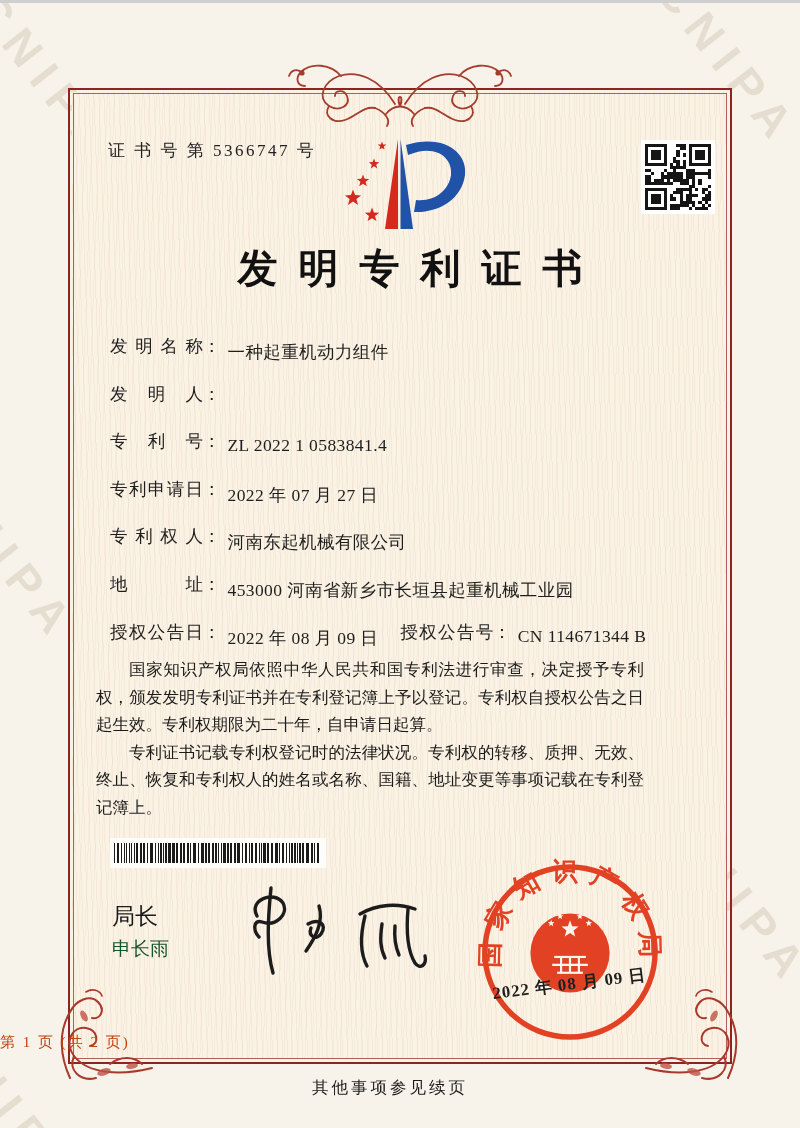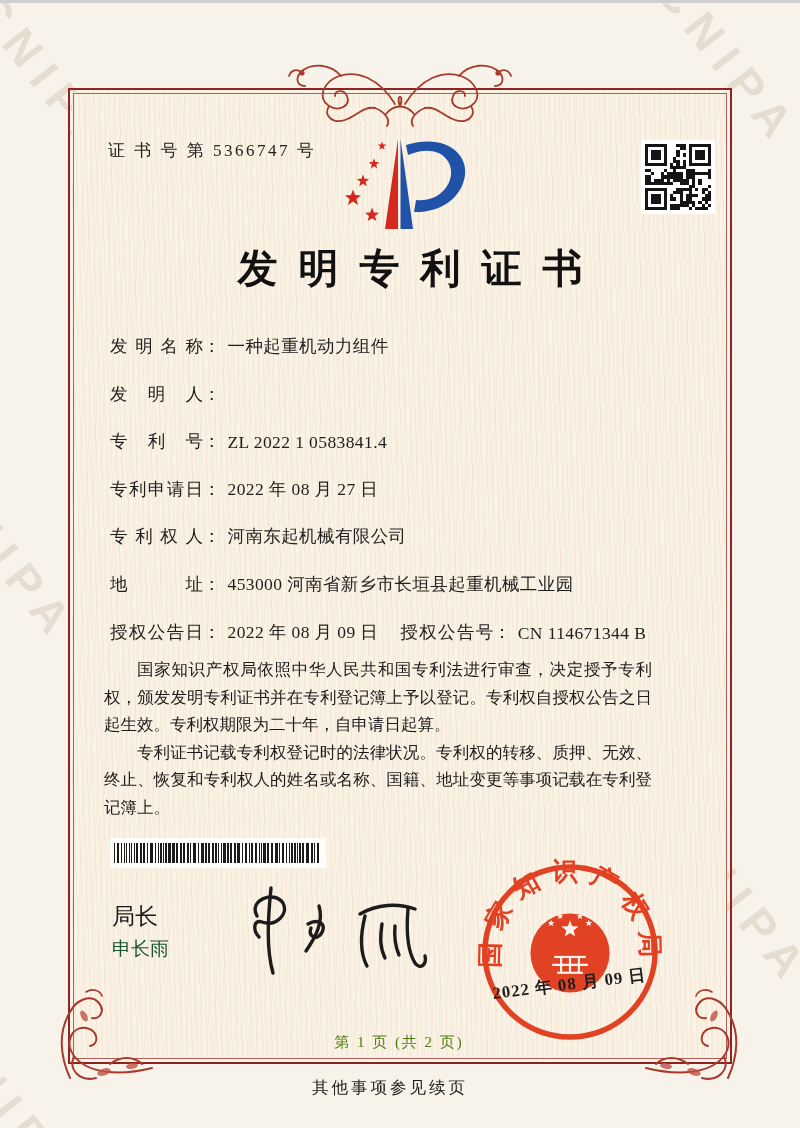--- a/index.html
+++ b/index.html
@@ -36,33 +36,33 @@
   .cert-number{position:absolute;left:108px;top:139px;font-size:17px;letter-spacing:2.5px;color:#222;}
   .logo{position:absolute;left:332px;top:131px;}
   .qr-box{position:absolute;left:641px;top:140px;background:#fff;padding:4px;line-height:0;}
   .title{
     position:absolute;left:11px;top:241px;width:798px;text-align:center;
     font-size:40px;font-weight:bold;color:#111;
     letter-spacing:21px;text-indent:21px;
   }
   .fields{position:absolute;left:110px;top:334px;width:560px;}
   .frow{display:flex;align-items:baseline;height:26px;margin-bottom:21.6px;font-size:17.5px;color:#1e1e1e;}
-  .fpair{display:flex;align-items:flex-end;}
+  .fpair{display:flex;align-items:flex-start;}
   .fpair.second{margin-left:22px;}
   .flabel{display:inline-block;width:93px;text-align:justify;text-align-last:justify;}
   .fcolon{margin-right:7px;}
-  .fvalue{letter-spacing:.4px;white-space:nowrap;}
-  .bodytext{position:absolute;left:104px;top:656px;width:548px;}
+  .fvalue{letter-spacing:.4px;white-space:nowrap;margin-top:6px;}
+  .bodytext{position:absolute;left:96px;top:656px;width:548px;}
   .bodytext p{margin:0;font-size:16.5px;line-height:27.5px;text-indent:2em;text-align:justify;color:#1b1b1b;}
   .barcode-box{position:absolute;left:110px;top:838px;background:#fdfdfb;padding:5px 4px;line-height:0;}
   .director-title{position:absolute;left:112px;top:901px;font-size:23px;color:#1a1a1a;font-family:"Liberation Sans","DejaVu Sans",sans-serif;}
   .director-name{position:absolute;left:112px;top:936px;font-size:19px;color:#14532d;font-family:"Liberation Sans","DejaVu Sans",sans-serif;}
   .signature{position:absolute;left:222px;top:878px;}
   .seal{position:absolute;left:476px;top:858px;opacity:.96;}
-  .page-info{position:absolute;left:0;top:1033px;width:798px;text-align:center;font-size:15px;letter-spacing:2px;color:#4d7c0f;}
+  .page-info{position:absolute;left:0;top:1033px;width:798px;font-size:15px;letter-spacing:2px;color:#c2410c;}
   .footer-note{position:absolute;left:0;top:1077px;width:780px;text-align:center;font-size:16.5px;letter-spacing:3px;color:#1b1b1b;}
   .flip{transform:scaleX(-1);}
 </style>
 </head>
 <body>
 
 <div class="top-strip"></div>
 
 <span class="wm" style="left:6px;top:-18px;">CNIPA</span>
 <span class="wm" style="left:688px;top:-34px;">CNIPA</span>
@@ -414,21 +414,21 @@
         <span class="fpair">
           <span class="flabel">专利号</span>
           <span class="fcolon">：</span>
           <span class="fvalue">ZL 2022 1 0583841.4</span>
         </span>
       </div>
       <div class="frow">
         <span class="fpair">
           <span class="flabel">专利申请日</span>
           <span class="fcolon">：</span>
-          <span class="fvalue">2022 年 08 月 27 日</span>
+          <span class="fvalue">2022 年 07 月 27 日</span>
         </span>
       </div>
       <div class="frow">
         <span class="fpair">
           <span class="flabel">专利权人</span>
           <span class="fcolon">：</span>
           <span class="fvalue">河南东起机械有限公司</span>
         </span>
       </div>
       <div class="frow">

